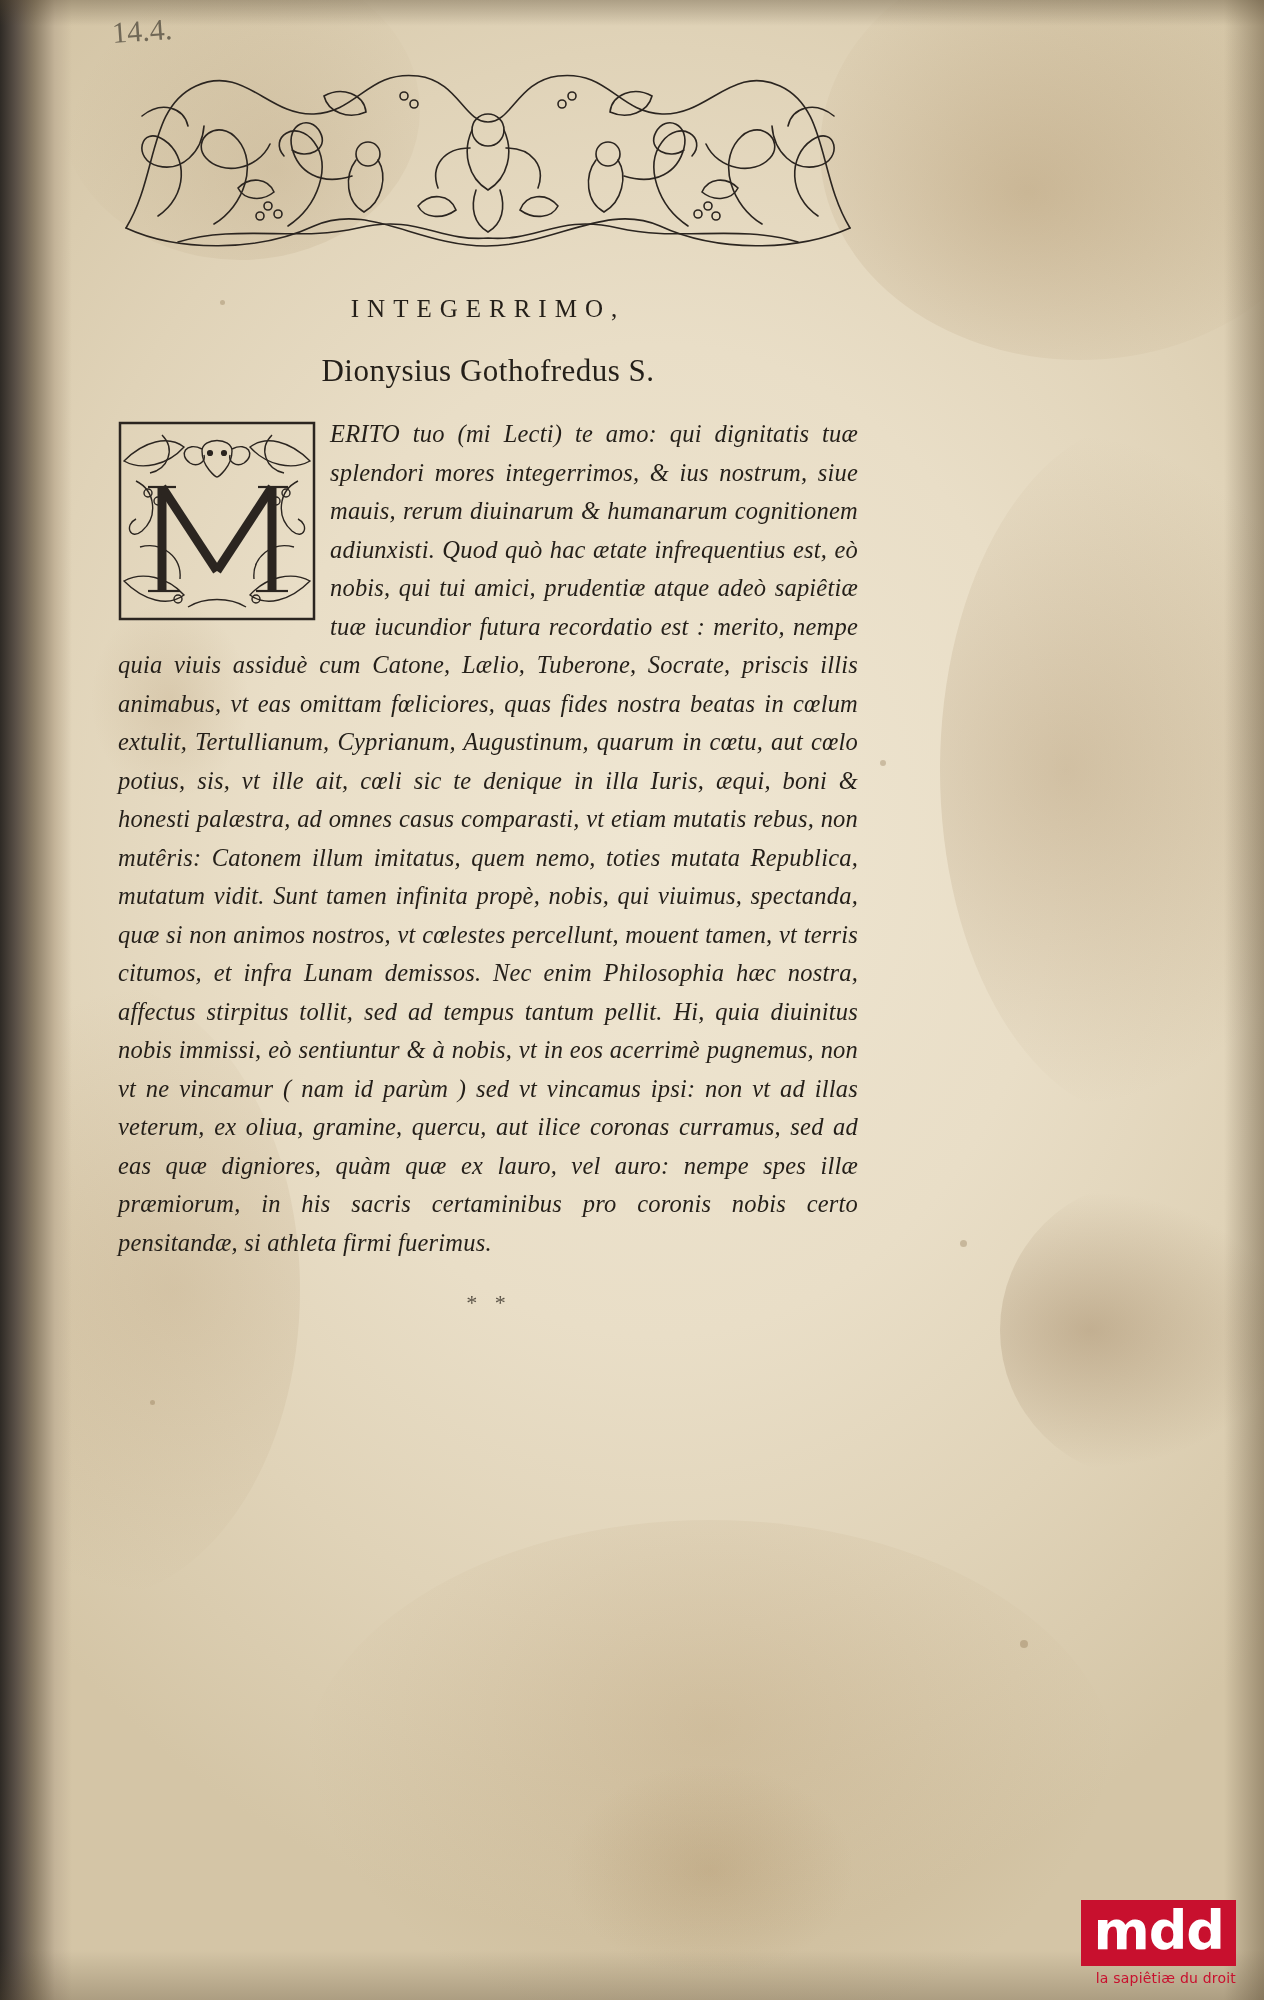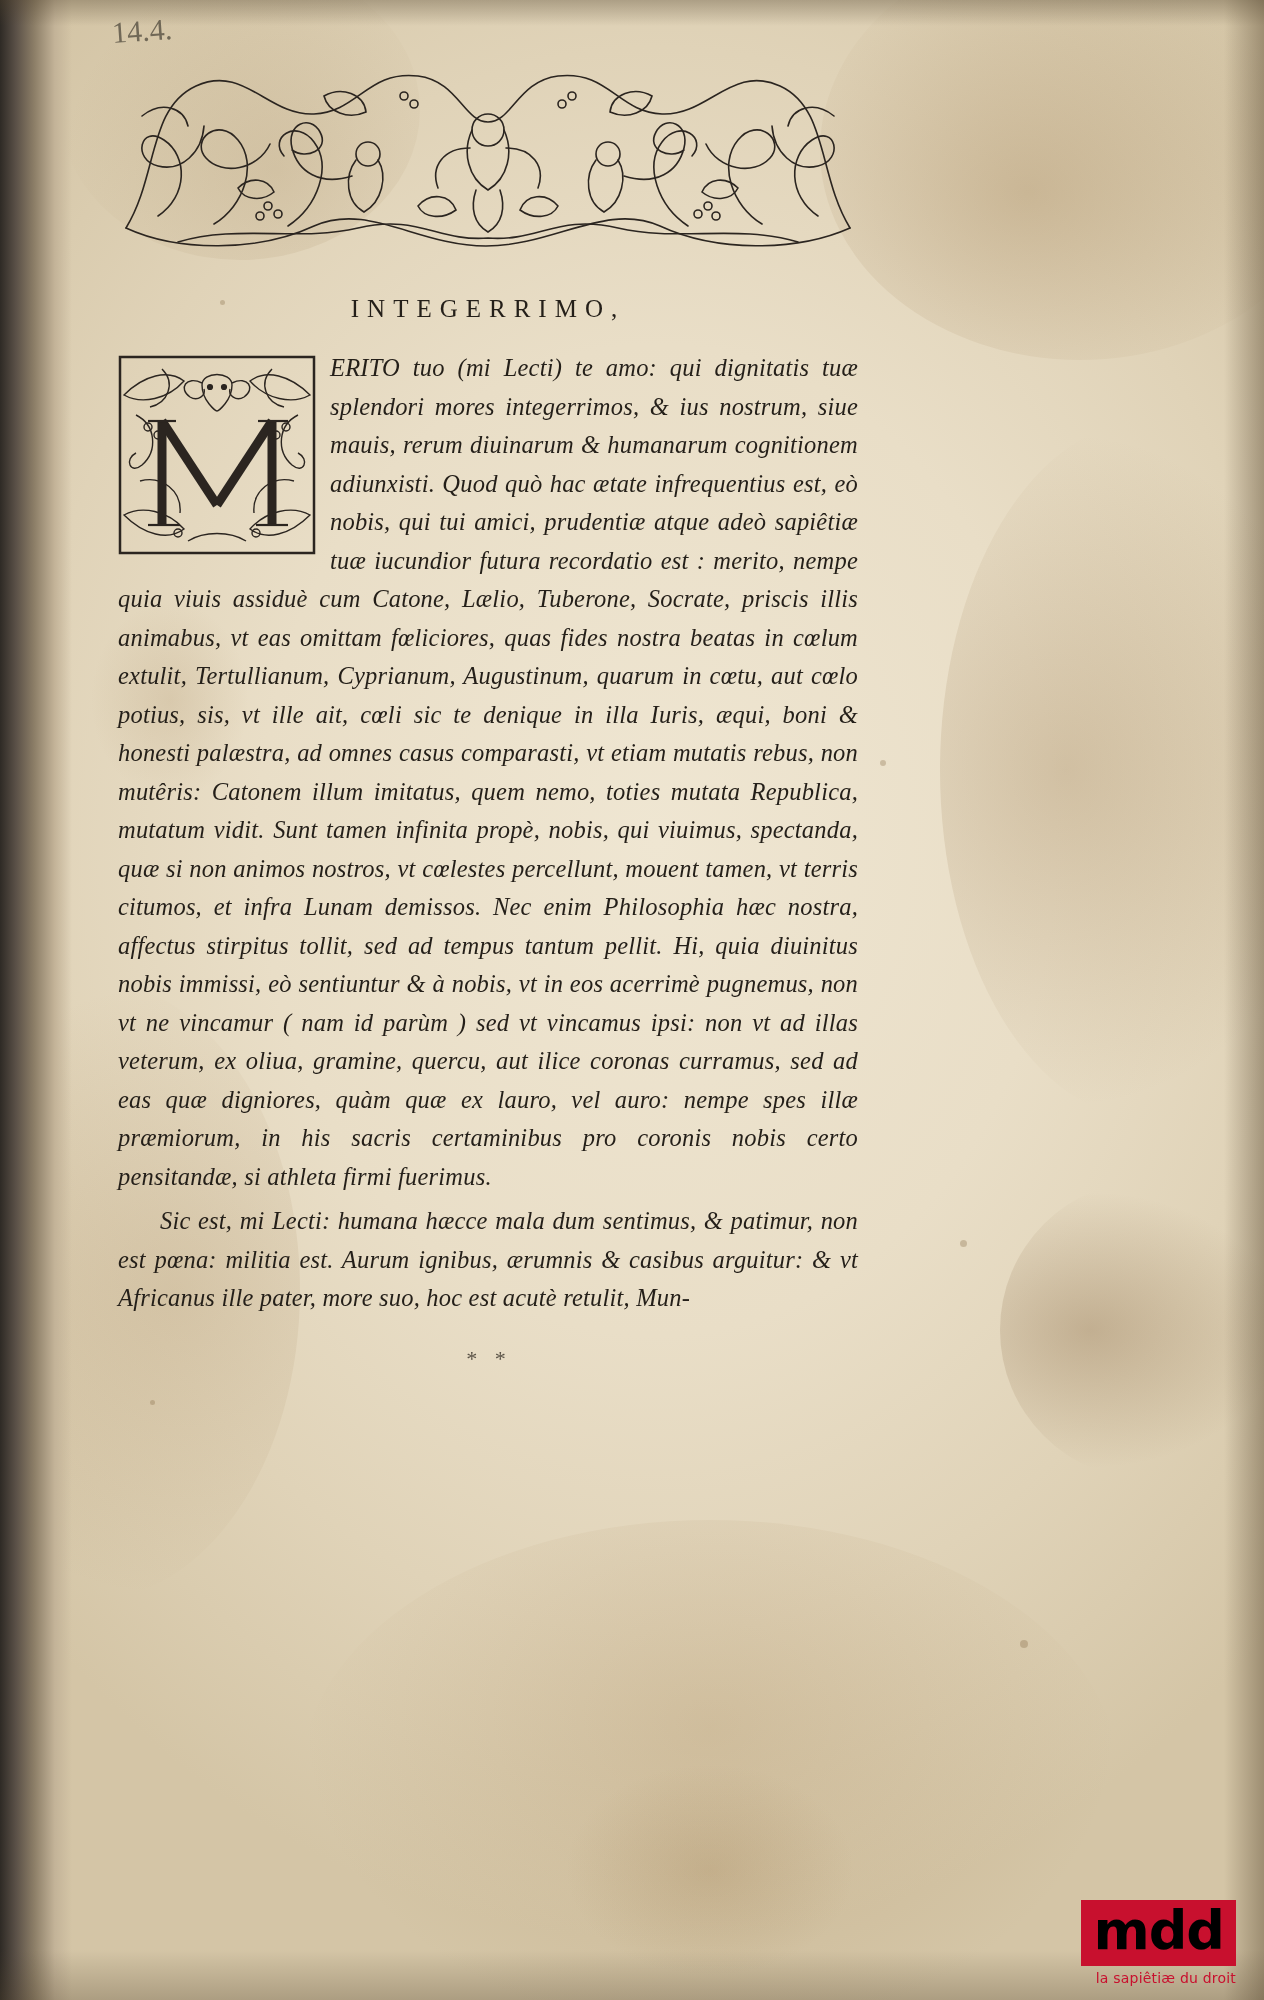--- a/index.html
+++ b/index.html
@@ -146,21 +146,21 @@
   
   .logo {
     position: absolute;
     right: 28px;
     bottom: 14px;
     text-align: right;
   }
   .logo-mark {
     display: inline-block;
     background: #c8102e;
-    color: #000000;
+    color: #ffffff;
     font-family: "DejaVu Sans", sans-serif;
     font-weight: bold;
     font-size: 54px;
     line-height: 58px;
     padding: 2px 12px 6px 12px;
     letter-spacing: -1px;
   }
   .logo-tag {
     display: block;
     margin-top: 4px;
@@ -250,20 +250,21 @@
 
           <path d="M60 186 C 120 168, 180 186, 240 172 C 300 158, 320 186, 370 182 C 420 186, 440 158, 500 172 C 560 186, 620 168, 680 186"></path>
           <path d="M24 60 C 44 44, 66 52, 70 70"></path>
           <path d="M716 60 C 696 44, 674 52, 670 70"></path>
         </g>
       </svg>
     </div>
 
     <div class="title-block">
       <div class="title-line-3">INTEGERRIMO,</div>
+      <div class="author-line">Dionysius Gothofredus S.</div>
     </div>
 
     <div class="body-block">
 
       <div class="dropcap-wrap">
         <svg width="198" height="200" viewBox="0 0 198 200">
           <rect x="2" y="2" width="194" height="196" fill="none" stroke="#2b2520" stroke-width="2.5"></rect>
           <g stroke="#2b2520" stroke-width="1.4" fill="none">
 
             <path d="M6 40 C 26 20, 50 14, 66 26 C 50 44, 24 50, 6 40 Z"></path>
@@ -302,21 +303,20 @@
             <path d="M30 170 L 62 170"></path>
             <path d="M138 170 L 170 170"></path>
             <path d="M30 66 L 58 66"></path>
             <path d="M140 66 L 170 66"></path>
           </g>
         </svg>
       </div>
 
       <div class="para first">ERITO tuo (mi Lecti) te amo: qui dignitatis tuæ splendori mores integerrimos, &amp; ius nostrum, siue mauis, rerum diuinarum &amp; humanarum cognitionem adiunxisti. Quod quò hac ætate infrequentius est, eò nobis, qui tui amici, prudentiæ atque adeò sapiêtiæ tuæ iucundior futura recordatio est : merito, nempe quia viuis assiduè cum Catone, Lælio, Tuberone, Socrate, priscis illis animabus, vt eas omittam fœliciores, quas fides nostra beatas in cœlum extulit, Tertullianum, Cyprianum, Augustinum, quarum in cœtu, aut cœlo potius, sis, vt ille ait, cœli sic te denique in illa Iuris, æqui, boni &amp; honesti palæstra, ad omnes casus comparasti, vt etiam mutatis rebus, non mutêris: Catonem illum imitatus, quem nemo, toties mutata Republica, mutatum vidit. Sunt tamen infinita propè, nobis, qui viuimus, spectanda, quæ si non animos nostros, vt cœlestes percellunt, mouent tamen, vt terris citumos, et infra Lunam demissos. Nec enim Philosophia hæc nostra, affectus stirpitus tollit, sed ad tempus tantum pellit. Hi, quia diuinitus nobis immissi, eò sentiuntur &amp; à nobis, vt in eos acerrimè pugnemus, non vt ne vincamur ( nam id parùm ) sed vt vincamus ipsi: non vt ad illas veterum, ex oliua, gramine, quercu, aut ilice coronas curramus, sed ad eas quæ digniores, quàm quæ ex lauro, vel auro: nempe spes illæ præmiorum, in his sacris certaminibus pro coronis nobis certo pensitandæ, si athleta firmi fuerimus.</div>
       <div class="clearer"></div>
-      <div class="para second">Sic est, mi Lecti: humana hæcce mala dum sentimus, &amp; patimur, non est pœna: militia est. Aurum ignibus, ærumnis &amp; casibus arguitur: &amp; vt Africanus ille pater, more suo, hoc est acutè retulit, Mun-</div>
 
       <div class="catchword">* *</div>
     </div>
   </div>
 
   <div class="logo">
     <span class="logo-mark">mdd</span>
     <span class="logo-tag">la sapiêtiæ du droit</span>
   </div>
 

